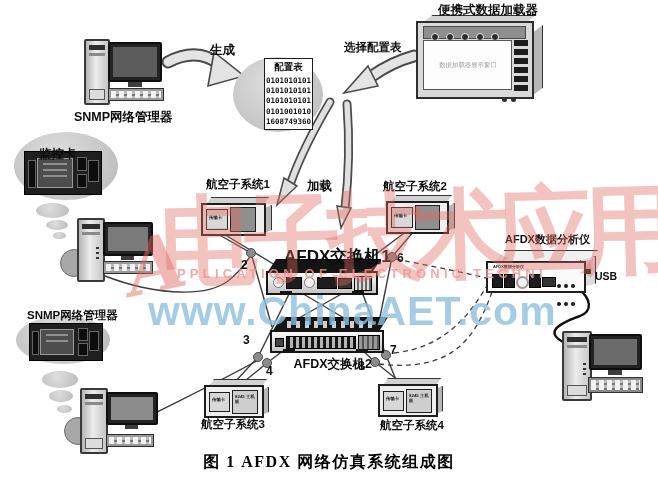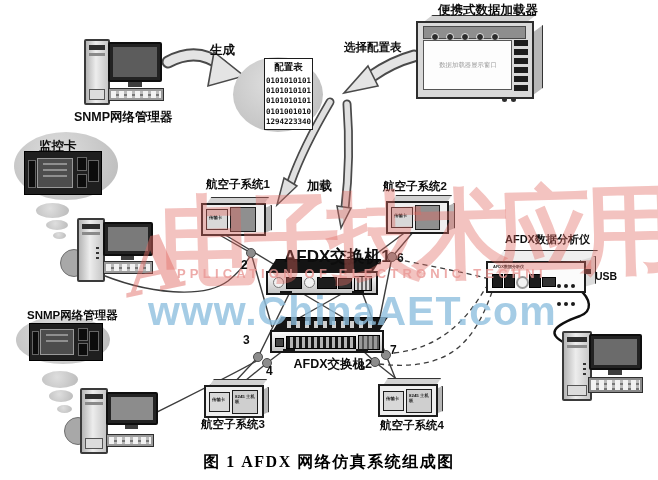--- a/index.html
+++ b/index.html
@@ -146,21 +146,21 @@
   <div class="lbl" style="left:190px;top:42px;font-size:12.5px;margin-left:20px;">生成</div>
 
   <div class="bubble" style="left:233px;top:57px;width:90px;height:75px;"></div>
   <div class="dev" style="left:264px;top:58px;width:47px;height:70px;background:#fff;border:1.5px solid #1c1c1c;z-index:21;">
     <div style="text-align:center;font-weight:bold;font-size:9.5px;margin-top:2px;">配置表</div>
     <div style="font-family:'DejaVu Sans Mono',monospace;font-weight:bold;font-size:7.5px;line-height:10.2px;text-align:center;margin-top:2px;">
       <div>0101010101</div>
       <div>0101010101</div>
       <div>0101010101</div>
       <div>0101001010</div>
-      <div>1294223340</div>
+      <div>1608749360</div>
     </div>
   </div>
 
   <div class="lbl ctr" style="left:413px;top:2px;width:125px;font-size:12.5px;">便携式数据加载器</div>
   <div class="dev">
     <div class="face-top" style="left:421px;top:15px;width:113px;height:7px;"></div>
     <div class="face-right" style="left:529px;top:25px;width:12px;height:71px;"></div>
     <div class="loader-front" style="left:416px;top:21px;width:114px;height:74px;">
       <div class="loader-bar" style="left:5px;top:3px;width:101px;height:11px;">
         <b></b><b></b><b></b><b></b><b></b>
@@ -178,21 +178,21 @@
       </div>
       <div style="position:absolute;left:80px;top:65px;">
         <span class="ldot"></span><span class="ldot"></span>
       </div>
     </div>
   </div>
   <div class="lbl" style="left:344px;top:40px;font-size:11.5px;">选择配置表</div>
   <div class="lbl" style="left:307px;top:178px;font-size:12.5px;">加载</div>
 
   <div class="bubble" style="left:14px;top:132px;width:104px;height:68px;"></div>
-  <div class="lbl" style="left:39px;top:138px;font-size:12.5px;z-index:31;">监控卡</div>
+  <div class="lbl" style="left:39px;top:146px;font-size:12.5px;z-index:31;">监控卡</div>
   <div class="pcb" style="left:24px;top:151px;width:76px;height:42px;">
     <div class="chip" style="left:12px;top:6px;width:34px;height:28px;">
         <i></i>
         <i></i>
         <i></i>
       </div>
     <div class="cmp" style="left:52px;top:5px;width:8px;height:12px;"></div>
     <div class="cmp" style="left:63px;top:8px;width:9px;height:20px;"></div>
     <div class="cmp" style="left:52px;top:22px;width:8px;height:12px;"></div>
     <div class="cmp" style="left:3px;top:8px;width:6px;height:26px;"></div>

